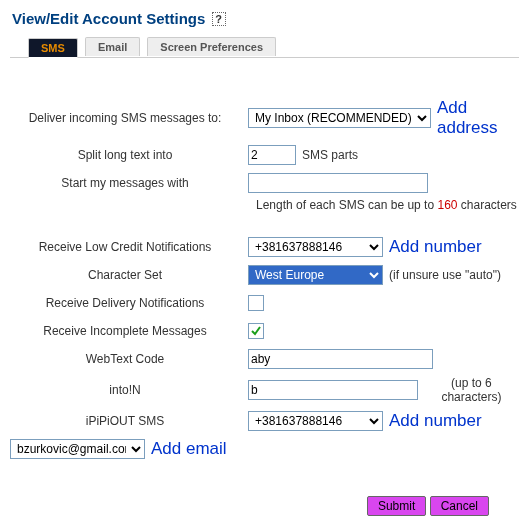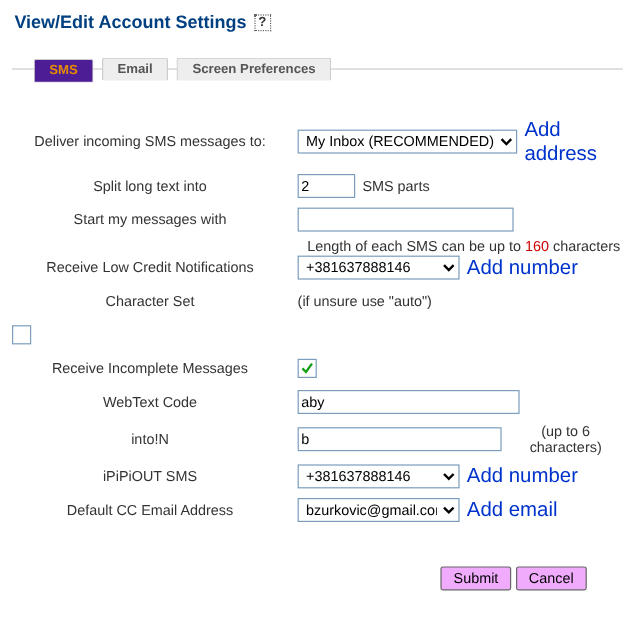--- a/index.html
+++ b/index.html
@@ -45,25 +45,24 @@
     color: #555;
     padding: 3px 12px;
     margin-right: 4px;
     position: relative;
     top: 0px;
     cursor: pointer;
     border-radius: 2px 2px 0 0;
     font-weight: bold;
   }
   .tab.active {
-    background: #4c1d95;
+    background: #0f172a;
     color: #e68a00;
     border-bottom: 1px solid #fff;
     top: 1px;
-    margin-top: 11px;
   }
   .form {
     width: 100%;
   }
   .row {
     display: flex;
     align-items: center;
     margin-bottom: 6px;
     min-height: 22px;
   }
@@ -117,33 +116,33 @@
     height: 14px;
     border: 1px solid #7b9ebd;
     display: inline-flex;
     align-items: center;
     justify-content: center;
     background: #fff;
   }
   .checkbox svg { display:block; }
   .note-row {
     margin-left: 246px;
-    margin-bottom: 0;
+    margin-bottom: 24px;
     margin-top: -2px;
   }
   .btnbar {
     text-align: right;
     padding-right: 30px;
     margin-top: 36px;
   }
   .btn {
     font-family: Arial, sans-serif;
     font-size: 12px;
     border: 1px solid #666;
-    background: #f0abfc;
+    background: #d946ef;
     padding: 2px 10px;
     border-radius: 2px;
     cursor: pointer;
   }
 </style>
 </head>
 <body>
 
 <div class="page-title">
   <span>View/Edit Account Settings</span>
@@ -193,25 +192,29 @@
       <select class="sel-med">
         <option>+381637888146</option>
       </select>
       <span class="link">Add number</span>
     </div>
   </div>
 
   <div class="row">
     <div class="lbl">Character Set</div>
     <div class="ctrl">
+      <select class="sel-med highlight-sel">
+        <option>West Europe</option>
+      </select>
       <span class="hint">(if unsure use "auto")</span>
     </div>
   </div>
 
   <div class="row">
+    <div class="lbl">Receive Delivery Notifications</div>
     <div class="ctrl">
       <span class="checkbox"></span>
     </div>
   </div>
 
   <div class="row">
     <div class="lbl">Receive Incomplete Messages</div>
     <div class="ctrl">
       <span class="checkbox">
         <svg width="12" height="12" viewBox="0 0 12 12">
@@ -241,21 +244,20 @@
     <div class="lbl">iPiPiOUT SMS</div>
     <div class="ctrl">
       <select class="sel-med">
         <option>+381637888146</option>
       </select>
       <span class="link">Add number</span>
     </div>
   </div>
 
   <div class="row">
-    <div class="lbl">Default CC Email Address</div>
     <div class="ctrl">
       <select class="sel-med">
         <option>bzurkovic@gmail.com</option>
       </select>
       <span class="link">Add email</span>
     </div>
   </div>
 
   <div class="btnbar">
     <button class="btn">Submit</button>

